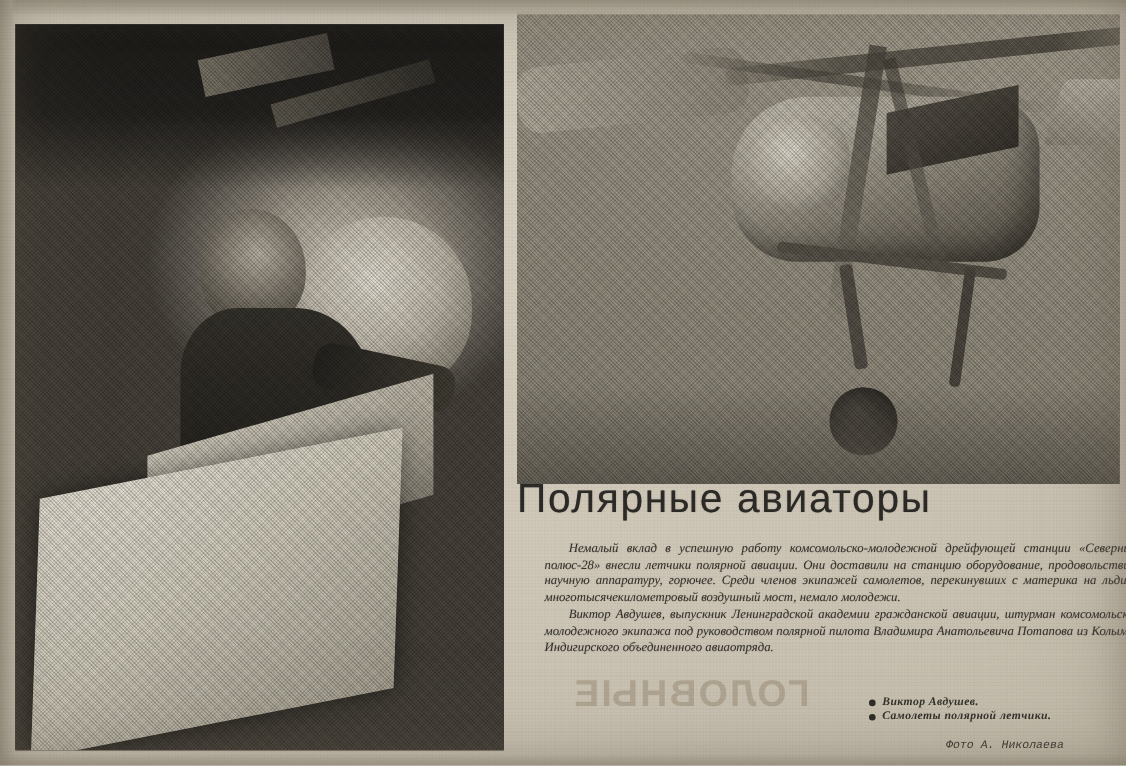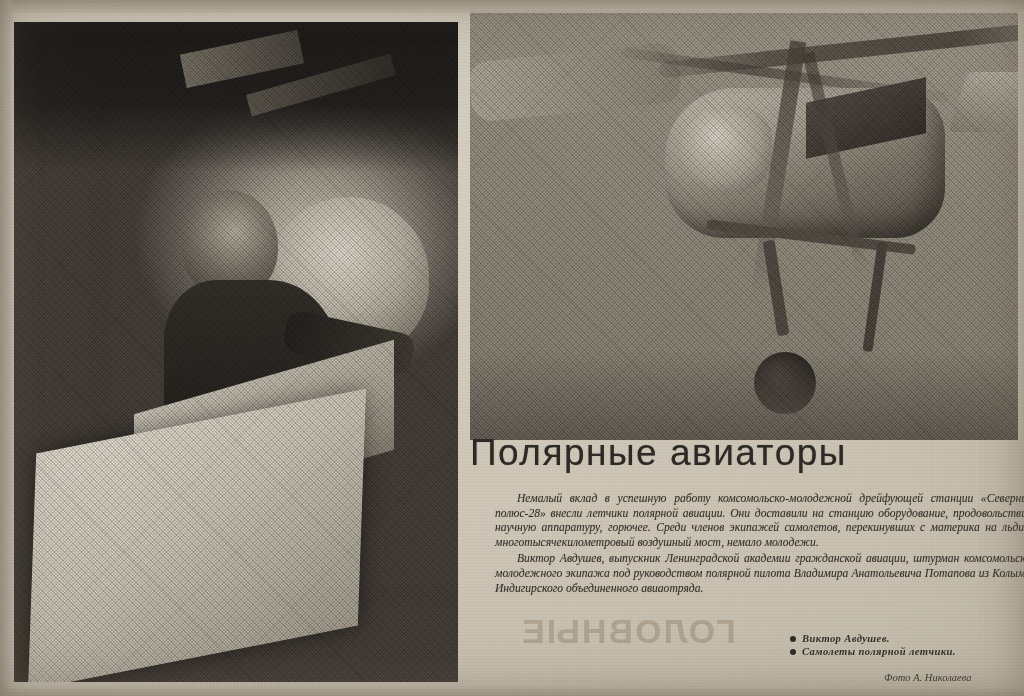--- a/index.html
+++ b/index.html
@@ -312,22 +312,21 @@
     margin-top: 4px;
     flex: 0 0 auto;
   }
   #photo-credit {
     position: absolute;
     left: 860px;
     top: 672px;
     font-size: 10.5px;
     font-style: italic;
     color: #3a372f;
-    font-family: Liberation Serif, serif;
-    margin-left: 24px;
+    font-family: Liberation Mono, monospace;
   }
 
   
   #bleed {
     position: absolute;
     left: 520px;
     top: 612px;
     font-family: "Liberation Sans", sans-serif;
     font-size: 34px;
     font-weight: bold;

